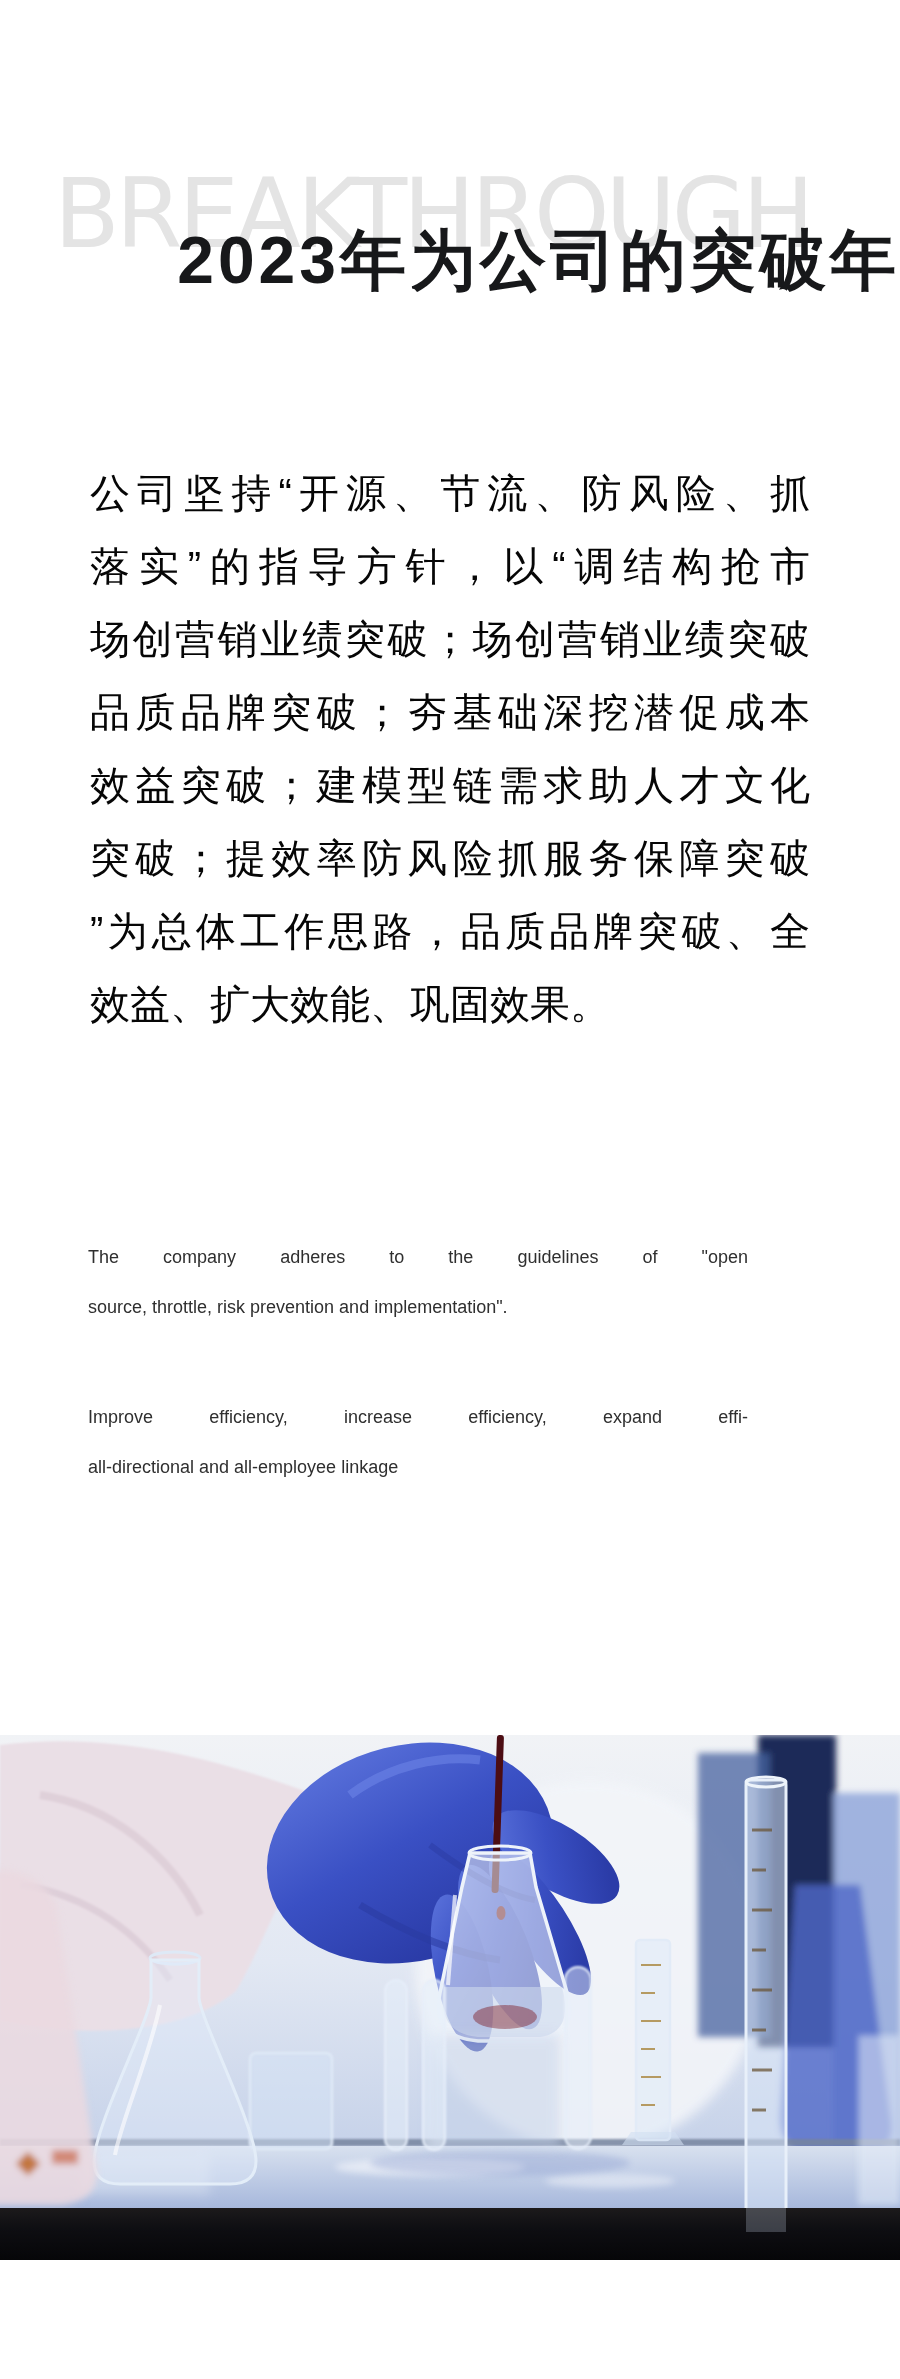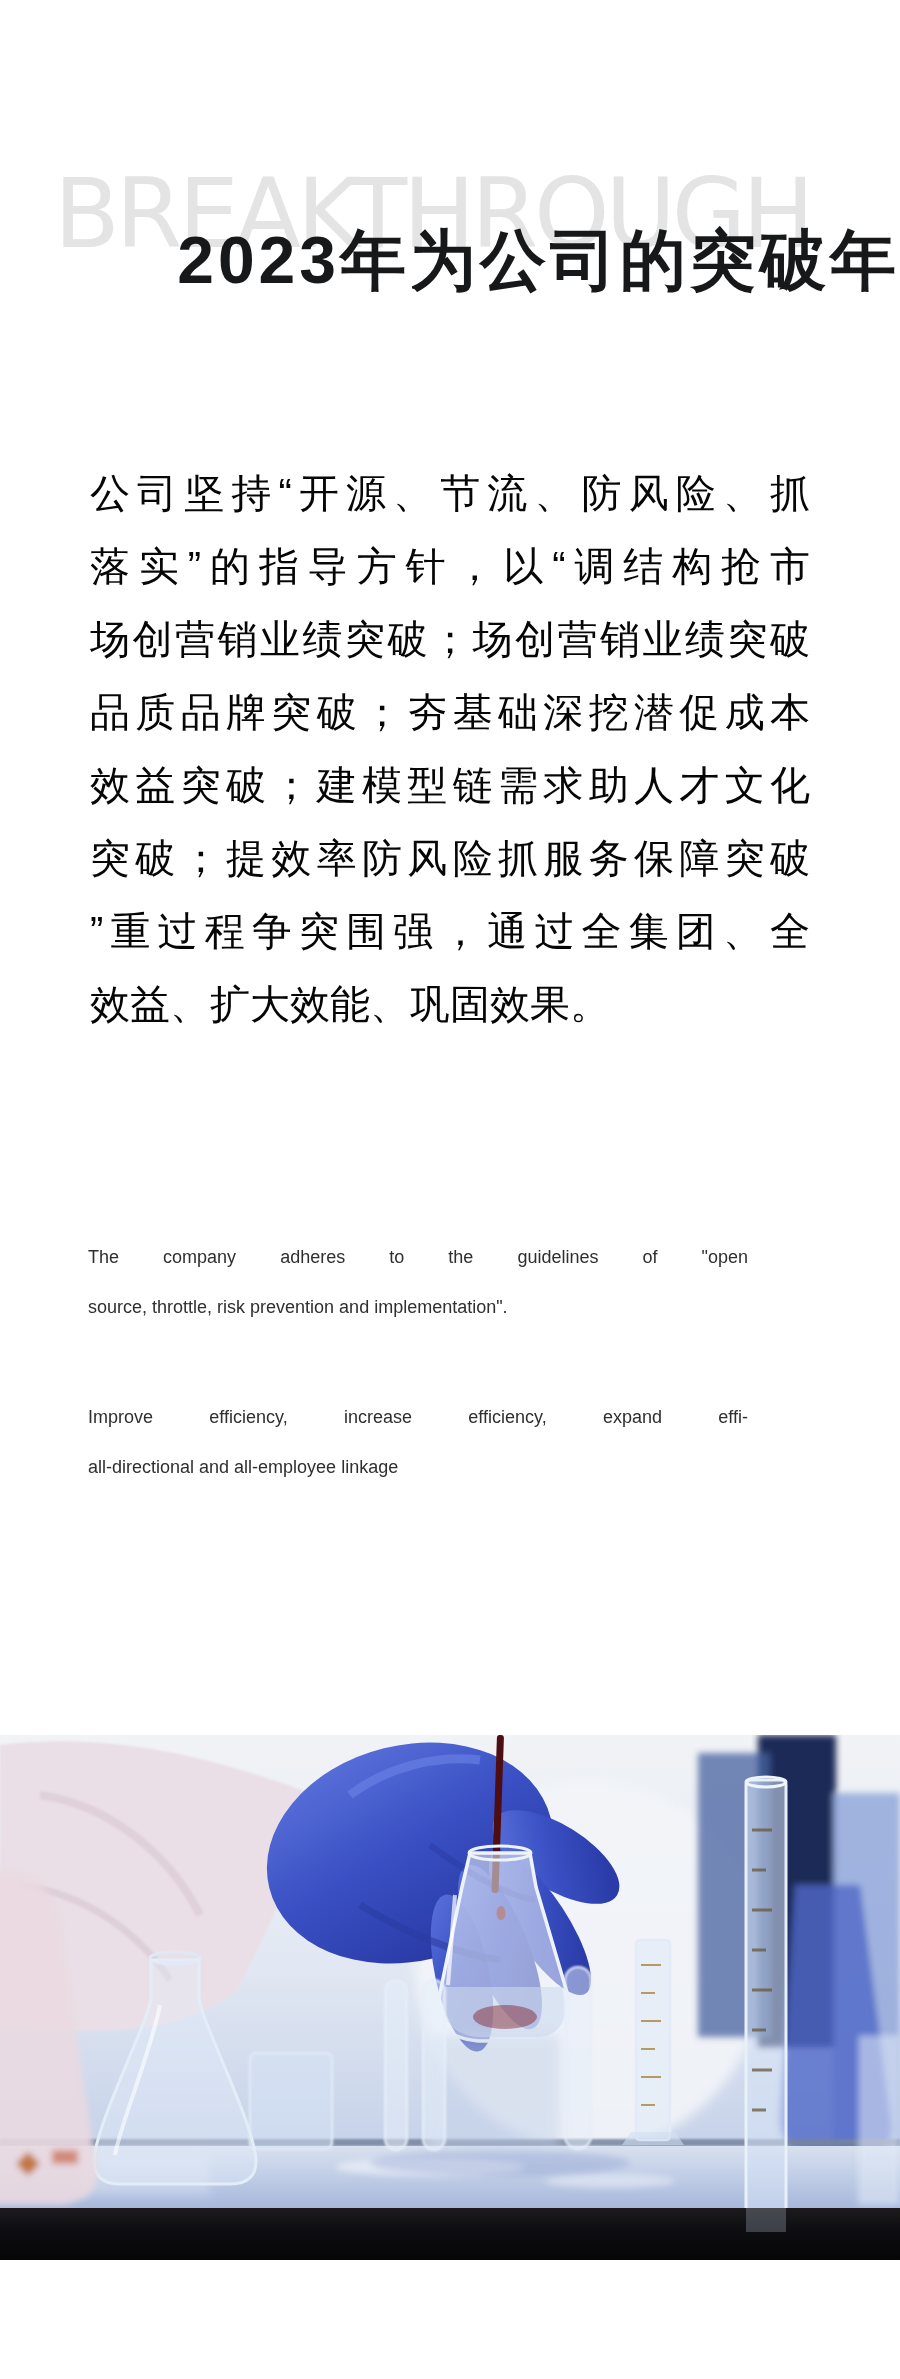--- a/index.html
+++ b/index.html
@@ -37,21 +37,21 @@
     <h1 class="title">2023年为公司的突破年</h1>
   </header>
 
   <section class="cn">
       <div class="line">公司坚持“开源、节流、防风险、抓</div>
       <div class="line">落实”的指导方针，以“调结构抢市</div>
       <div class="line">场创营销业绩突破；场创营销业绩突破</div>
       <div class="line">品质品牌突破；夯基础深挖潜促成本</div>
       <div class="line">效益突破；建模型链需求助人才文化</div>
       <div class="line">突破；提效率防风险抓服务保障突破</div>
-      <div class="line">”重过程争突围强，通过全集团、全</div>
+      <div class="line">”为总体工作思路，品质品牌突破、全</div>
       <div class="line">效益、扩大效能、巩固效果。</div>
     </section>
 
   <section class="en en1">
       <div class="line">The company adheres to the guidelines of "open</div>
       <div class="line">source, throttle, risk prevention and implementation".</div>
     </section>
 
   <section class="en en2">
       <div class="line">Improve efficiency, increase efficiency, expand effi-</div>

